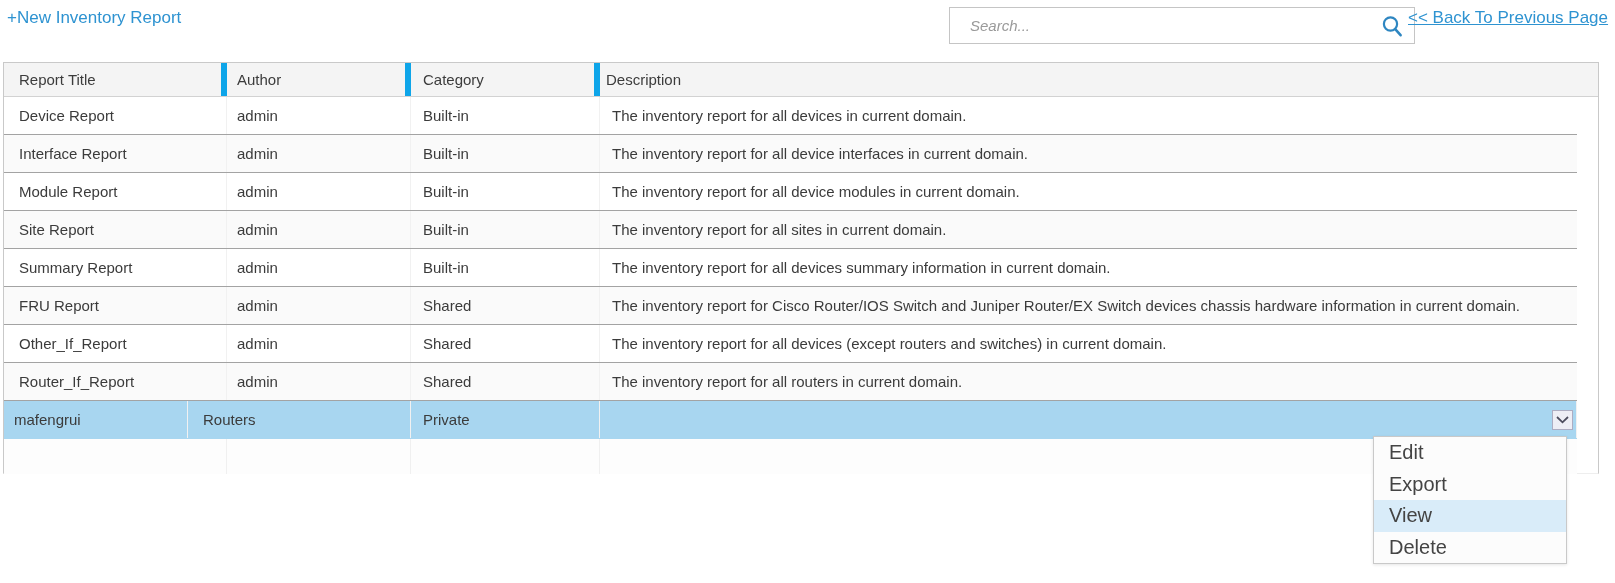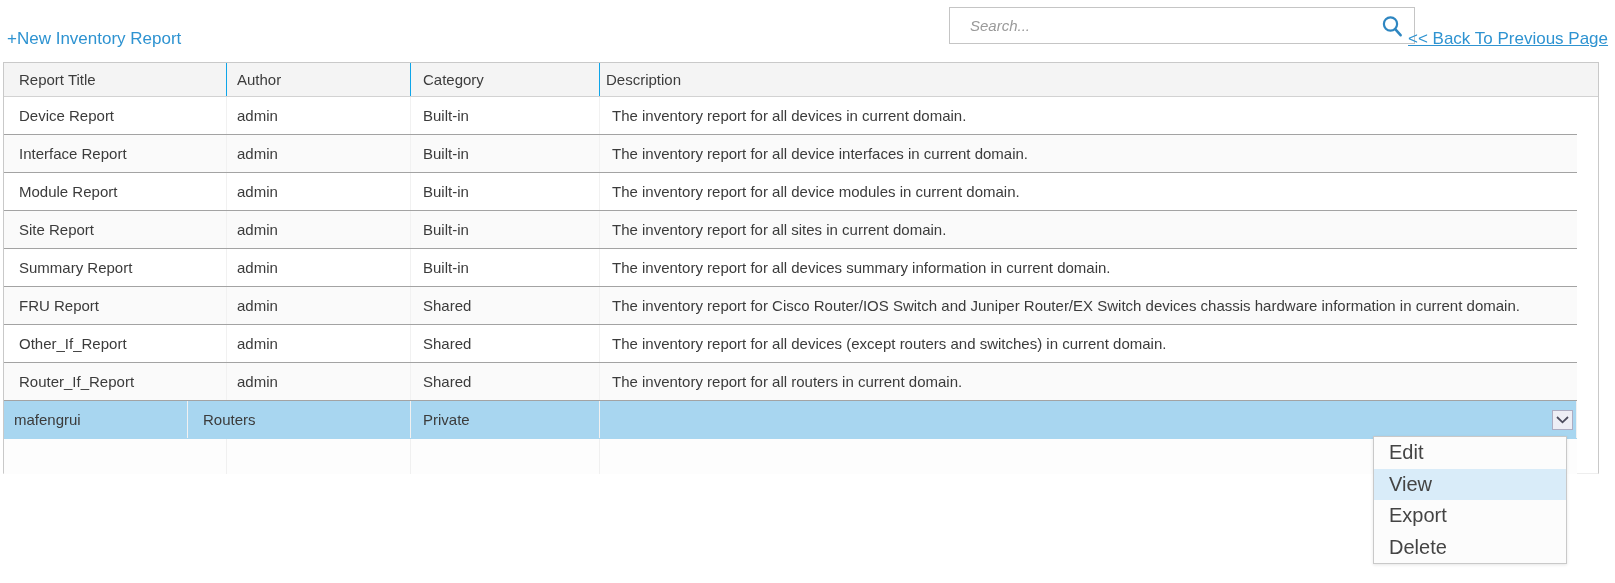--- a/index.html
+++ b/index.html
@@ -4,21 +4,21 @@
 <style>
   * { box-sizing: border-box; }
   html,body { margin:0; padding:0; }
   body {
     width:1615px; height:583px; position:relative; overflow:hidden;
     background:#ffffff;
     font-family:"Liberation Sans", "DejaVu Sans", sans-serif;
     color:#3b3b3b;
   }
   .toplink {
-    position:absolute; top:29px; font-size:17px; color:#2e93d1;
+    position:absolute; top:8px; font-size:17px; color:#2e93d1;
     cursor:pointer; white-space:nowrap;
   }
   #new-report-link { left:7px; }
   #back-link { left:1408px;text-decoration:underline; }
 
   
   .searchbox {
     position:absolute; left:949px; top:7px; width:466px; height:37px;
     border:1px solid #c5c5c5; background:#fff;
   }
@@ -36,21 +36,21 @@
   .grid {
     position:absolute; left:3px; top:62px; width:1596px; height:412px;
     border:1px solid #c9c9c9; border-bottom:1px solid #eeeeee;
     background:#fff;
   }
   .grid-header {
     display:flex; height:34px; background:#f4f4f4;
     border-bottom:1px solid #d2d2d2; color:#3c3c3c; font-size:15px;
   }
   .grid-header .cell { display:flex; align-items:center; }
-  .grid-header .cell { border-right:1px solid #0ea5e9; }
+  .grid-header .cell { border-right:6px solid #0ea5e9; }
   .grid-header .cell:last-child { border-right:none; flex:1; }
   .grid-body { width:1573px; }
   .row {
     display:flex; height:38px; background:#ffffff;
     border-bottom:1px solid #a3a3a3; font-size:15px; cursor:pointer;
     position:relative;
   }
   .row:nth-child(even) { background:#fafafa; }
   .row .cell { display:flex; align-items:center; overflow:hidden; white-space:nowrap; }
   .row .cell { border-right:1px solid #f1f1f1; }
@@ -174,16 +174,16 @@
   <div class="empty-band">
     <div class="cell c1"></div>
     <div class="cell c2"></div>
     <div class="cell c3"></div>
     <div class="cell c4"></div>
   </div>
 </div>
 
 <div class="ctx-menu" id="ctx-menu">
     <div class="ctx-item">Edit</div>
+    <div class="ctx-item">Export</div>
     <div class="ctx-item highlighted">View</div>
-    <div class="ctx-item">Export</div>
     <div class="ctx-item">Delete</div>
   </div>
 
 </body></html>

